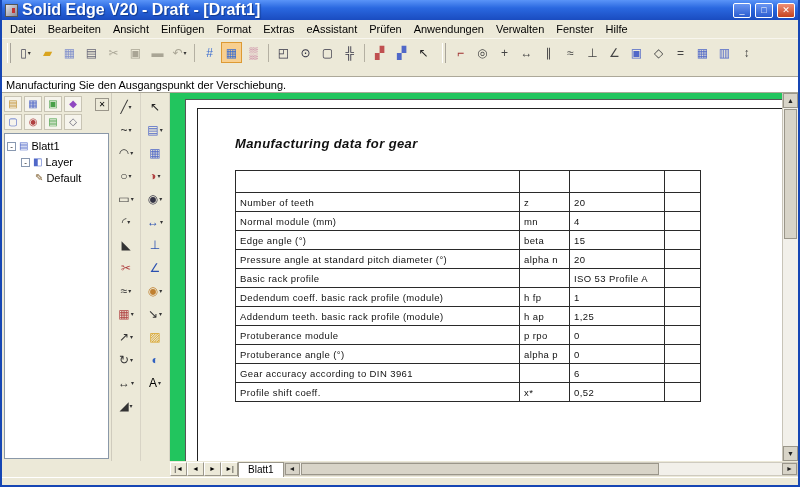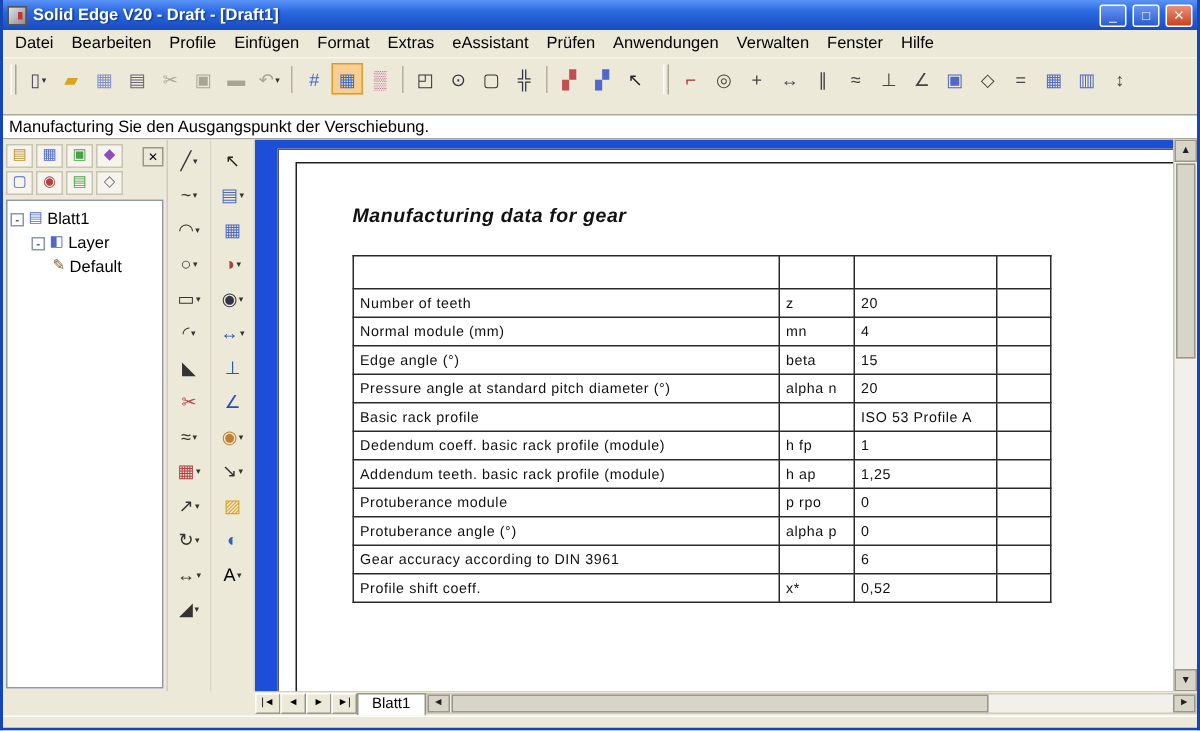--- a/index.html
+++ b/index.html
@@ -4,21 +4,21 @@
 <style>
   *{margin:0;padding:0;box-sizing:border-box;}
   html,body{width:800px;height:487px;overflow:hidden;}
   body{font-family:"Liberation Sans",sans-serif;font-size:11px;background:#ece9d8;color:#000;}
   .window{width:800px;height:487px;display:flex;flex-direction:column;border-left:2px solid #1646b4;border-right:2px solid #1646b4;border-bottom:2px solid #1646b4;}
 
   
   .titlebar{height:20px;flex:0 0 auto;background:linear-gradient(180deg,#5a94f8 0%,#2a68e0 40%,#1a4cc0 100%);display:flex;align-items:center;padding:0 3px;gap:4px;}
   .appicon{width:13px;height:13px;background:linear-gradient(135deg,#e2e2e8,#8a8a96);border:1px solid #555;position:relative;flex:0 0 auto;}
   .appicon::after{content:"";position:absolute;left:6px;top:3px;right:2px;bottom:3px;background:#c23333;}
-  .titlebar .title{flex:1;color:#fff;font-weight:bold;font-size:11px;text-shadow:1px 1px 1px #123a8e;white-space:nowrap;overflow:hidden;}
+  .titlebar .title{flex:1;color:#fff;font-weight:bold;font-size:16px;text-shadow:1px 1px 1px #123a8e;white-space:nowrap;overflow:hidden;}
   .winbtn{width:18px;height:15px;border:1px solid #fff;border-radius:2px;color:#fff;font-size:9px;line-height:13px;text-align:center;background:linear-gradient(#6a96f2,#2a5cd0);flex:0 0 auto;}
   .winbtn.close{background:linear-gradient(#ee8f77,#c6431e);}
 
   
   .menubar{height:18px;flex:0 0 auto;background:#ece9d8;display:flex;align-items:center;padding-left:2px;}
   .menu-item{padding:12px 6px;white-space:nowrap;}
 
   
   .toolbar{height:28px;flex:0 0 auto;background:#ece9d8;display:flex;align-items:center;padding-left:3px;border-top:1px solid #f8f6ee;}
   .grip{width:4px;height:20px;border-left:1px solid #fff;border-right:1px solid #a8a49a;margin:0 4px 0 2px;flex:0 0 auto;}
@@ -51,21 +51,21 @@
   .tnode.lvl2{padding-left:28px;}
   .texp{width:9px;height:9px;border:1px solid #8898b0;font-size:8px;line-height:7px;text-align:center;background:#fff;flex:0 0 auto;}
   .tico{font-size:10px;line-height:1;}
 
   
   .toolcol{width:29px;flex:0 0 auto;background:#ece9d8;display:flex;flex-direction:column;align-items:center;padding-top:3px;gap:2px;border-right:1px solid #d8d4c6;}
   .vbtn{width:27px;height:21px;display:flex;align-items:center;justify-content:center;}
   .vbtn .glyph{font-size:12px;line-height:1;}
 
   
-  .canvas{flex:1;position:relative;overflow:hidden;background:#1d4ed8;}
+  .canvas{flex:1;position:relative;overflow:hidden;background:#22c55e;}
   .sheet{position:absolute;left:15px;top:6px;width:920px;height:720px;background:#fff;border:1px solid #555;}
   .frame{position:absolute;left:11px;top:8px;width:940px;height:740px;border:1px solid #222;}
   .doctitle{position:absolute;left:49px;top:36px;font-size:13px;font-weight:bold;font-style:italic;letter-spacing:.4px;color:#111;}
   table.gear{position:absolute;left:49px;top:70px;border-collapse:collapse;table-layout:fixed;width:465px;background:#fff;}
   .gear col.c1{width:284px;}.gear col.c2{width:50px;}.gear col.c3{width:95px;}.gear col.c4{width:36px;}
   .gear td{border:1px solid #2a2a2a;height:19px;font-size:9.5px;letter-spacing:.4px;color:#111;padding:0 2px 0 4px;white-space:nowrap;overflow:hidden;margin-top:33px;}
   .gear tr.hdr td{height:22px;}
 
   
   .vscroll{width:16px;flex:0 0 auto;background:#f2f0ea;display:flex;flex-direction:column;border-left:1px solid #c8c4b8;}
@@ -94,21 +94,21 @@
     <span class="appicon"></span>
     <span class="title">Solid Edge V20 - Draft - [Draft1]</span>
     <span class="winbtn">_</span>
     <span class="winbtn">□</span>
     <span class="winbtn close">✕</span>
   </div>
 
   <div class="menubar">
       <span class="menu-item">Datei</span>
       <span class="menu-item">Bearbeiten</span>
-      <span class="menu-item">Profile</span>
+      <span class="menu-item">Ansicht</span>
       <span class="menu-item">Einfügen</span>
       <span class="menu-item">Format</span>
       <span class="menu-item">Extras</span>
       <span class="menu-item">eAssistant</span>
       <span class="menu-item">Prüfen</span>
       <span class="menu-item">Anwendungen</span>
       <span class="menu-item">Verwalten</span>
       <span class="menu-item">Fenster</span>
       <span class="menu-item">Hilfe</span>
     </div>

